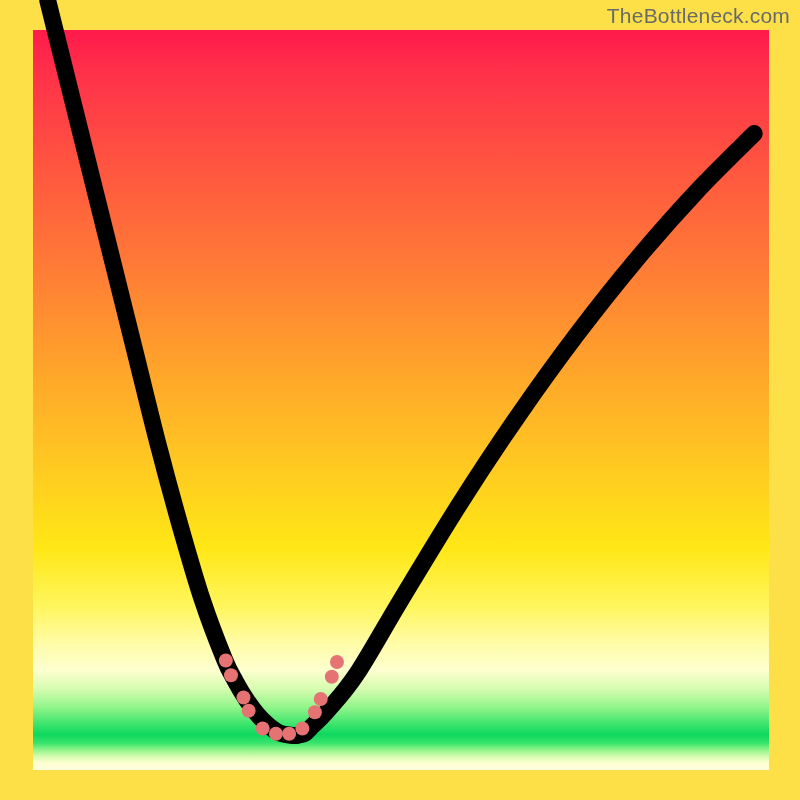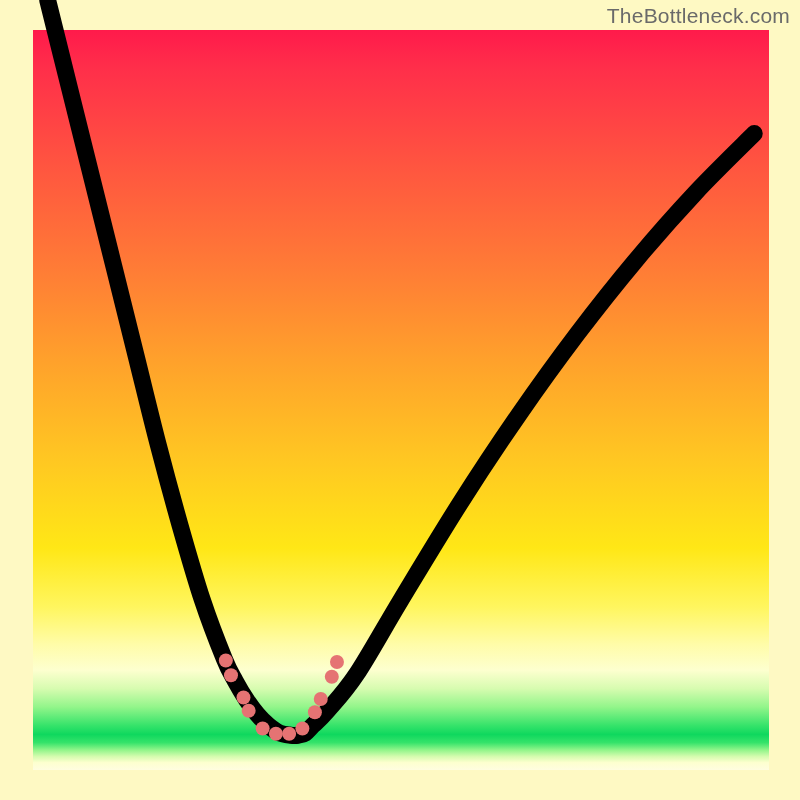--- a/index.html
+++ b/index.html
@@ -8,21 +8,21 @@
     width: 800px;
     height: 800px;
     background: #000;
     overflow: hidden;
     font-family: Arial, Helvetica, sans-serif;
   }
   .stage {
     position: relative;
     width: 800px;
     height: 800px;
-    background: #fef9c3;
+    background: #fde047;
     text-align: right;
   }
   .watermark {
     position: absolute;
     top: 4px;
     right: 10px;
     color: #6a6a6a;
     font-size: 21px;
     font-weight: 500;
     letter-spacing: 0.2px;

